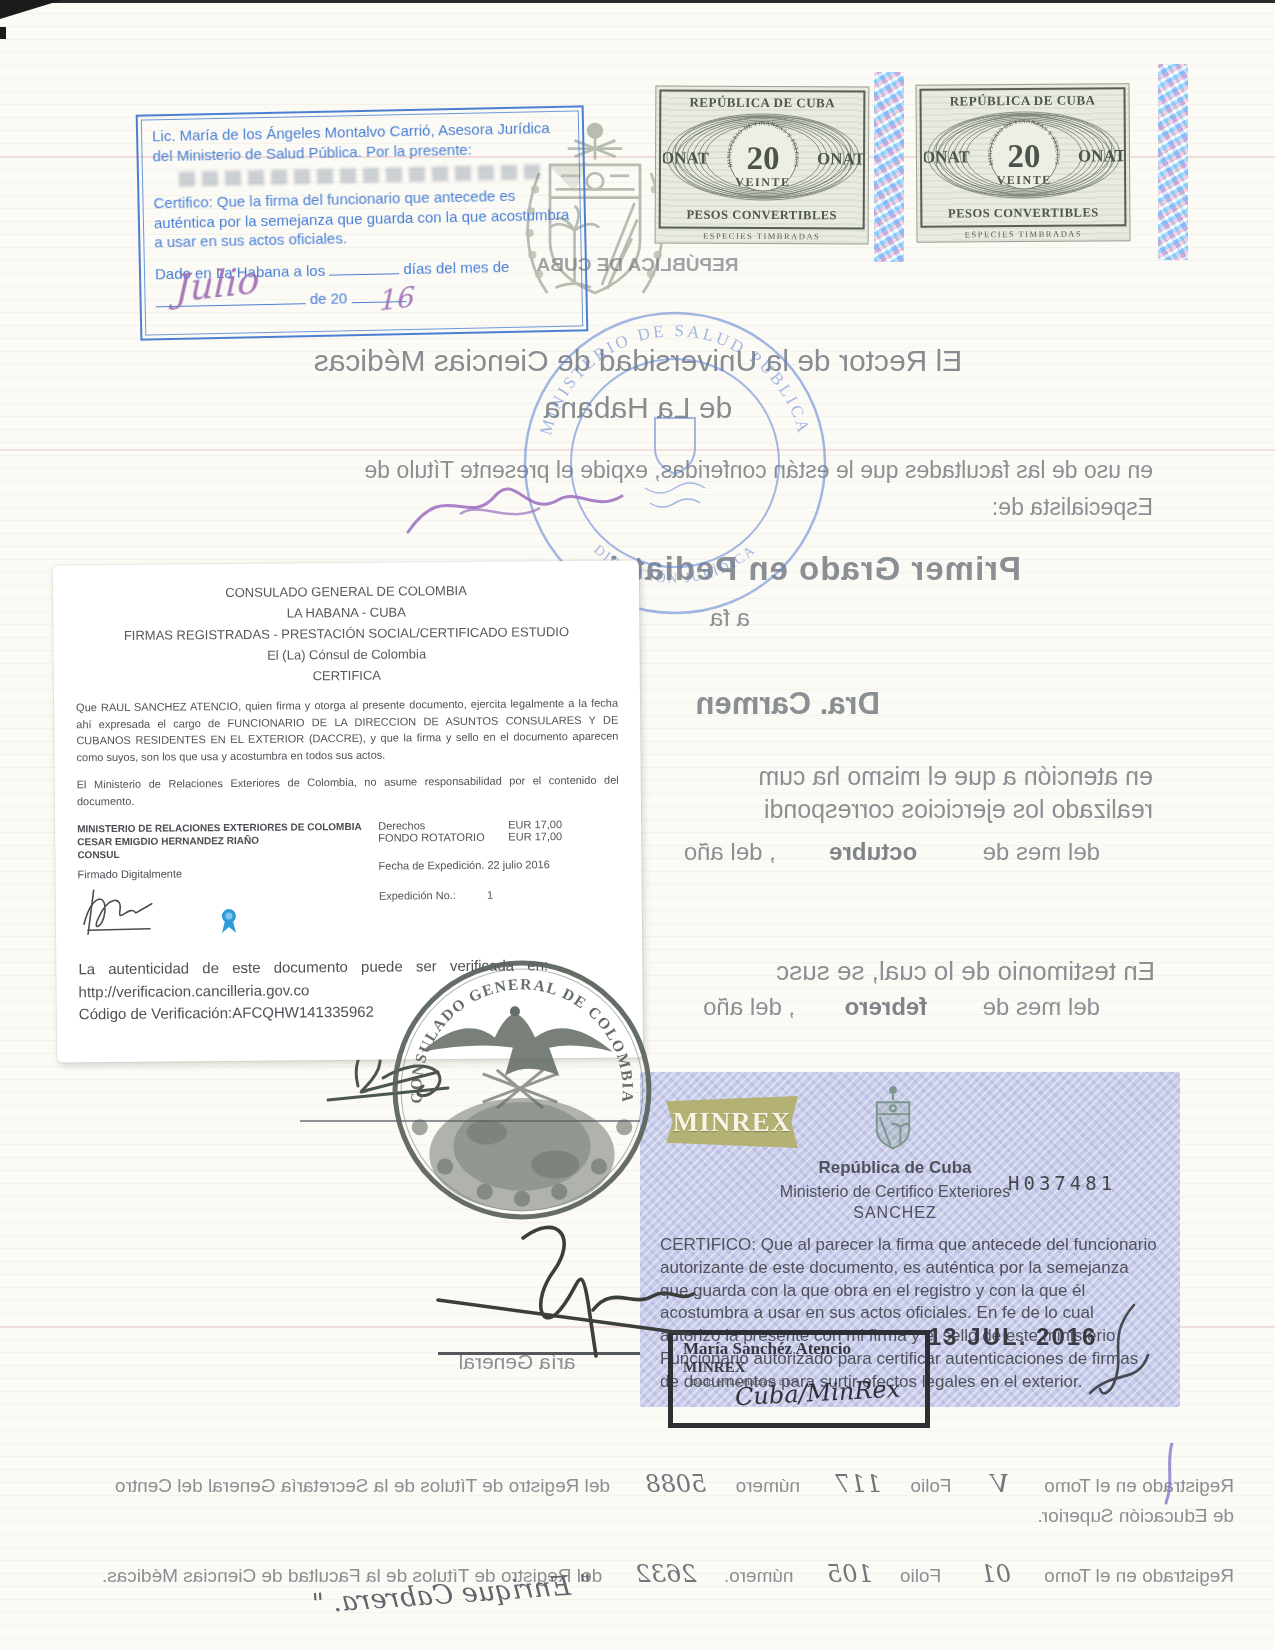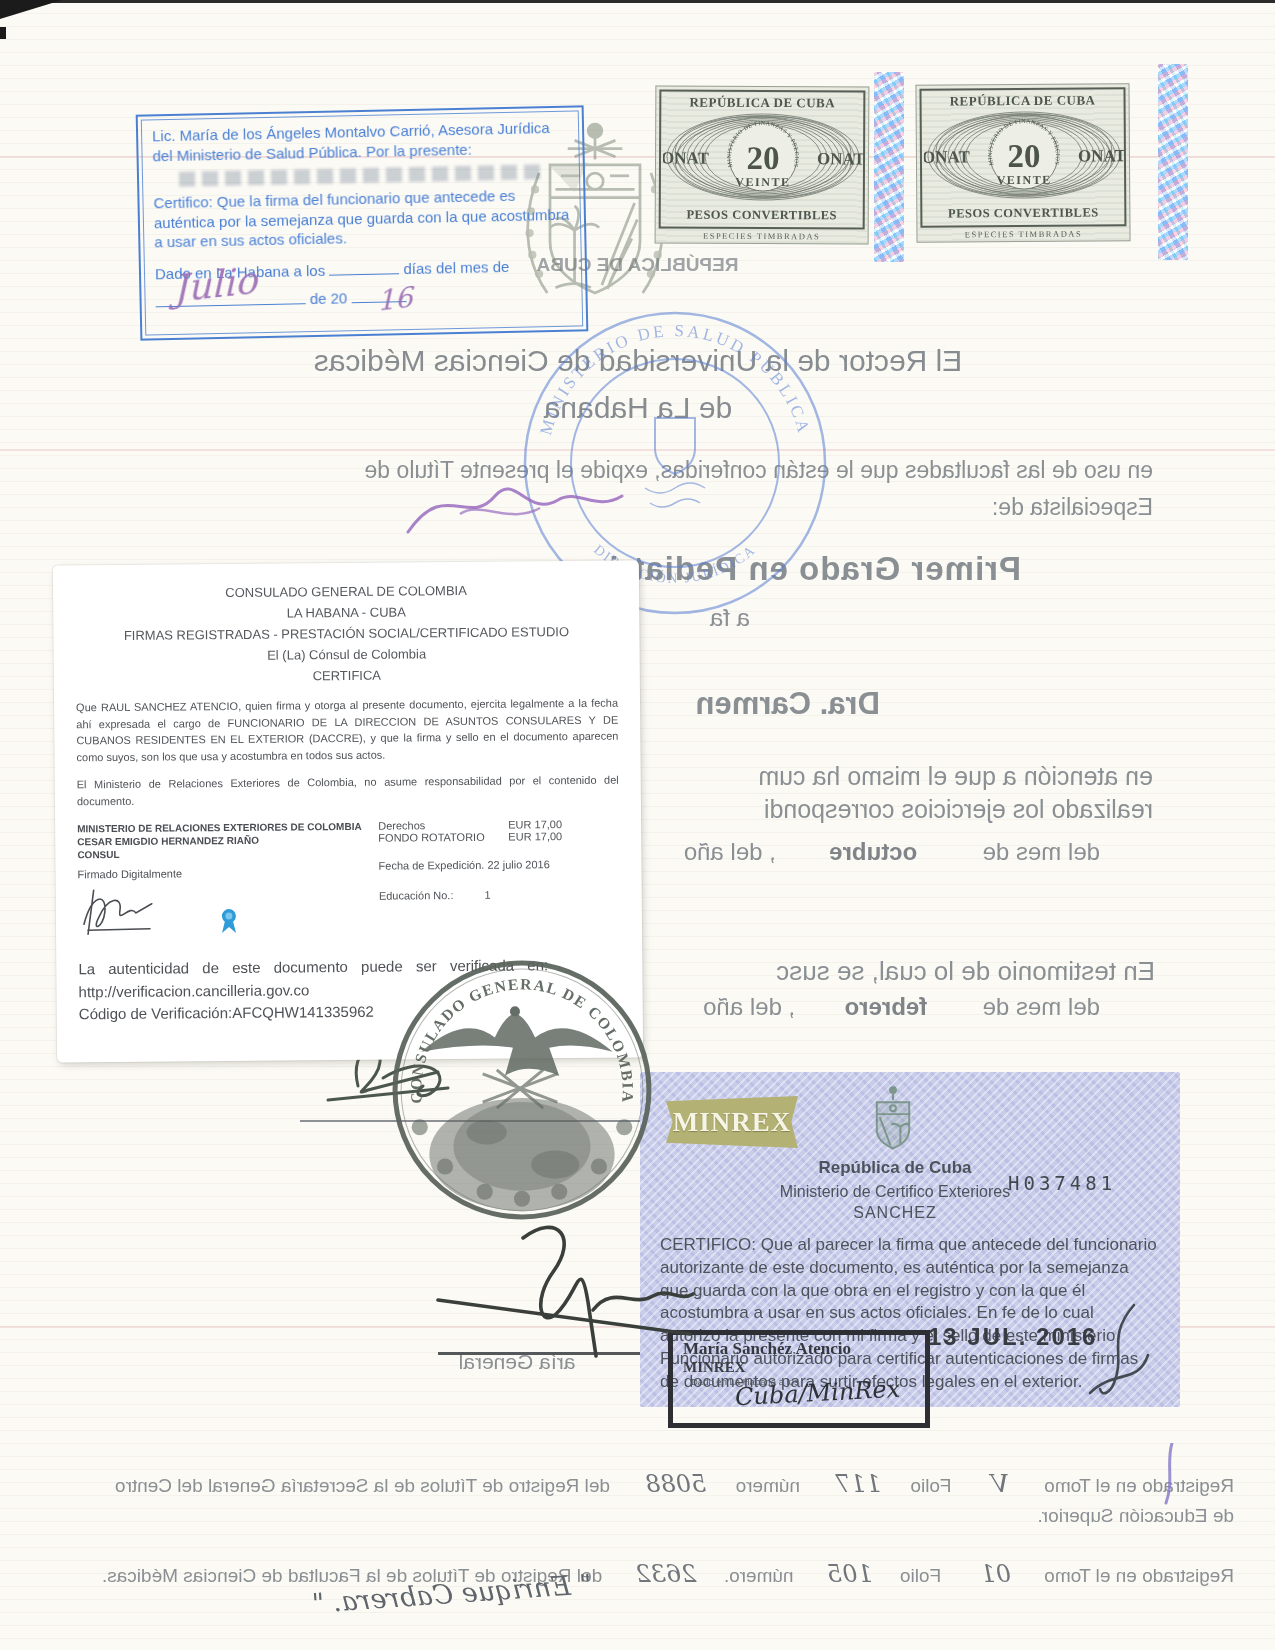--- a/index.html
+++ b/index.html
@@ -333,21 +333,21 @@
         <div class="fee-row">
             <span class="fl">Derechos</span>
           <span>EUR 17,00</span>
           </div>
         <div class="fee-row">
             <span class="fl">FONDO ROTATORIO</span>
           <span>EUR 17,00</span>
           </div>
         <div style="margin-top:16px;">Fecha de Expedición. 22 julio 2016</div>
         <div style="margin-top:18px;">
-          <span>Educación No.:</span>
+          <span>Expedición No.:</span>
           <span style="margin-left:28px;">1</span>
         </div>
       </div>
     </div>
     <div class="cert-verify">
       <div class="cv1">La autenticidad de este documento puede ser verificada en:</div>
       <div>http://verificacion.cancilleria.gov.co</div>
       <div>Código de Verificación:AFCQHW141335962</div>
     </div>
   </div>

